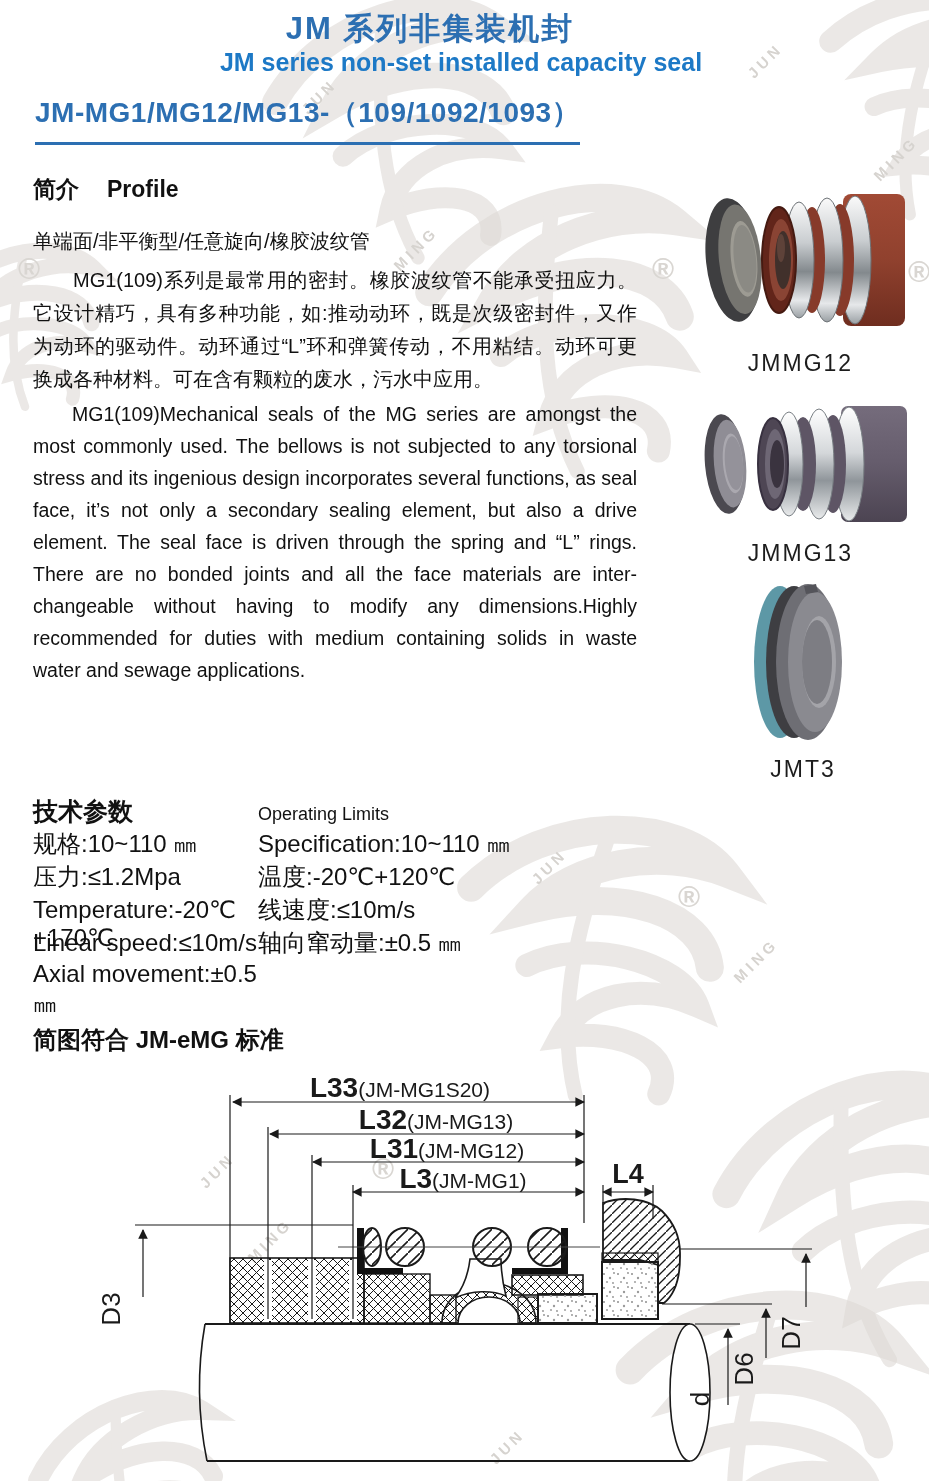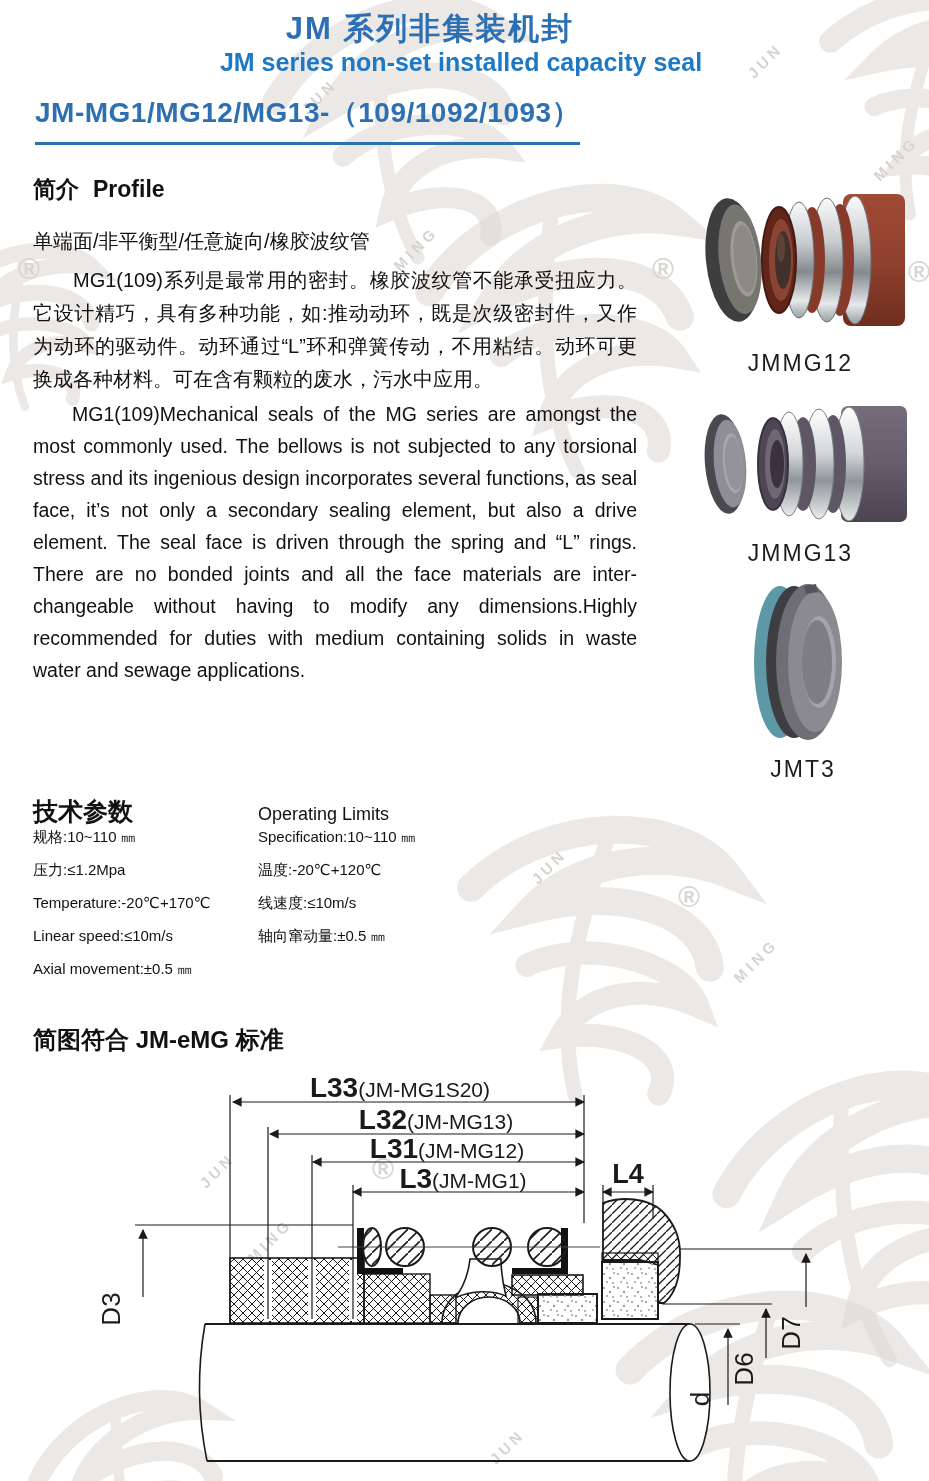--- a/index.html
+++ b/index.html
@@ -13,35 +13,35 @@
   
   .title-zh{position:absolute;top:8px;left:0;width:860px;text-align:center;
             font-size:31px;font-weight:bold;color:#2c6fb2;letter-spacing:2px;}
   .title-en{position:absolute;top:48px;left:0;width:860px;text-align:center;
             font-size:25px;font-weight:bold;color:#1d79c6;margin-left:31px;}
   .model{position:absolute;top:94px;left:35px;font-size:28px;font-weight:bold;color:#2c6fb2;
          border-bottom:3px solid #2c6fb2;padding-bottom:10px;letter-spacing:.5px;}
   
   .content{position:absolute;left:33px;top:174px;width:604px;}
   .profile-head{font-size:23px;font-weight:bold;margin:0 0 8px 0;}
-  .profile-head .en{margin-left:14px;text-align:center;}
+  .profile-head .en{margin-left:28px;text-align:center;}
   p{margin:0;}
   .intro-zh{font-size:20px;line-height:33px;margin-top:20px;}
   .intro-en{font-size:19.5px;line-height:31px;text-align:justify;}
   .para-zh{font-size:20px;line-height:33px;text-align:justify;text-indent:2em;margin-top:6px;}
   .para-en{font-size:19.5px;line-height:32px;text-align:justify;text-indent:2em;margin-top:2px;}
   
   .fig{position:absolute;}
   .fig .cap{text-align:center;font-size:23px;color:#1c1c1c;letter-spacing:2px;margin-top:6px;}
   
   .ops{position:absolute;left:33px;top:795px;width:600px;display:grid;
        grid-template-columns:225px 1fr;grid-auto-rows:33px;align-items:baseline;}
   .ops .h-zh{font-size:25px;font-weight:bold;}
   .ops .h-en{font-size:18px;font-weight:normal;}
-  .ops .zh,.ops .en{font-size:15px;}
+  .ops .zh,.ops .en{font-size:24px;}
   
   .diag-head{position:absolute;left:33px;top:1024px;font-size:24px;font-weight:bold;}
   .diagram{position:absolute;left:0;top:1061px;}
   .dimtext{font-family:"Liberation Sans","DejaVu Sans",sans-serif;fill:#1a1a1a;}
 </style>
 </head>
 <body>
 
 <div class="page">
 

